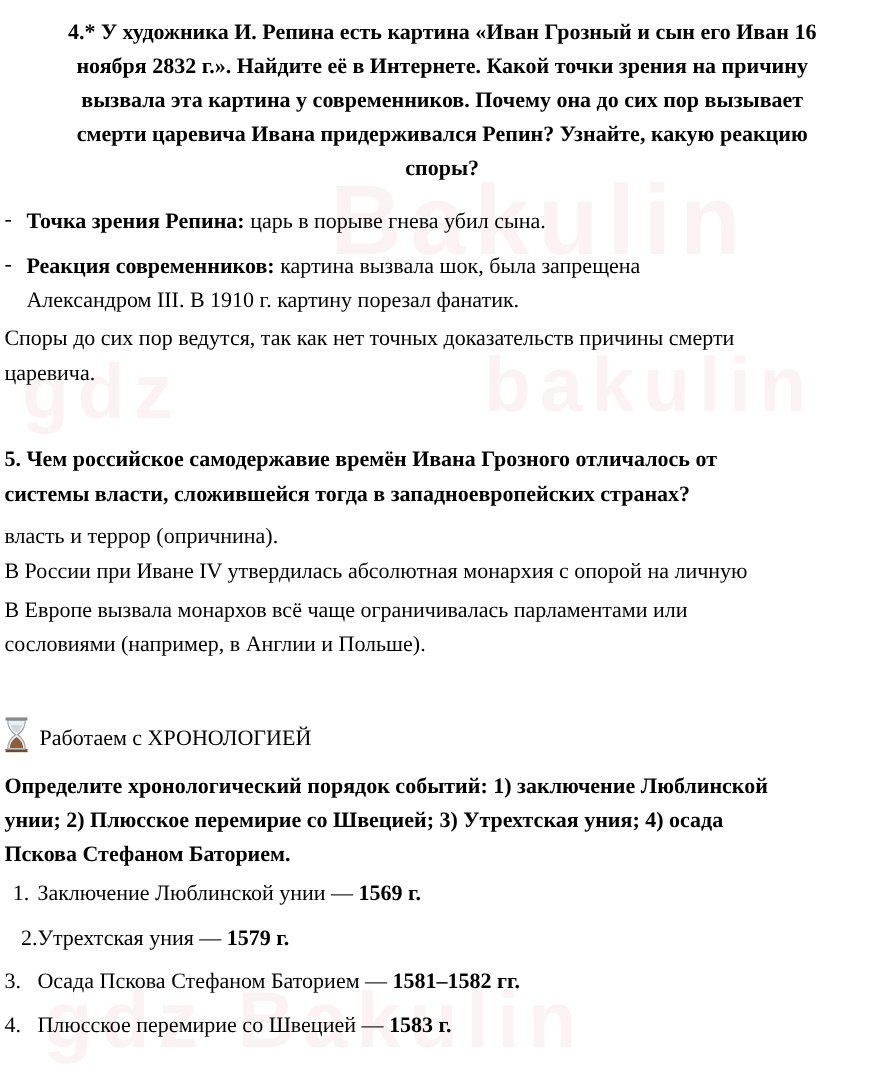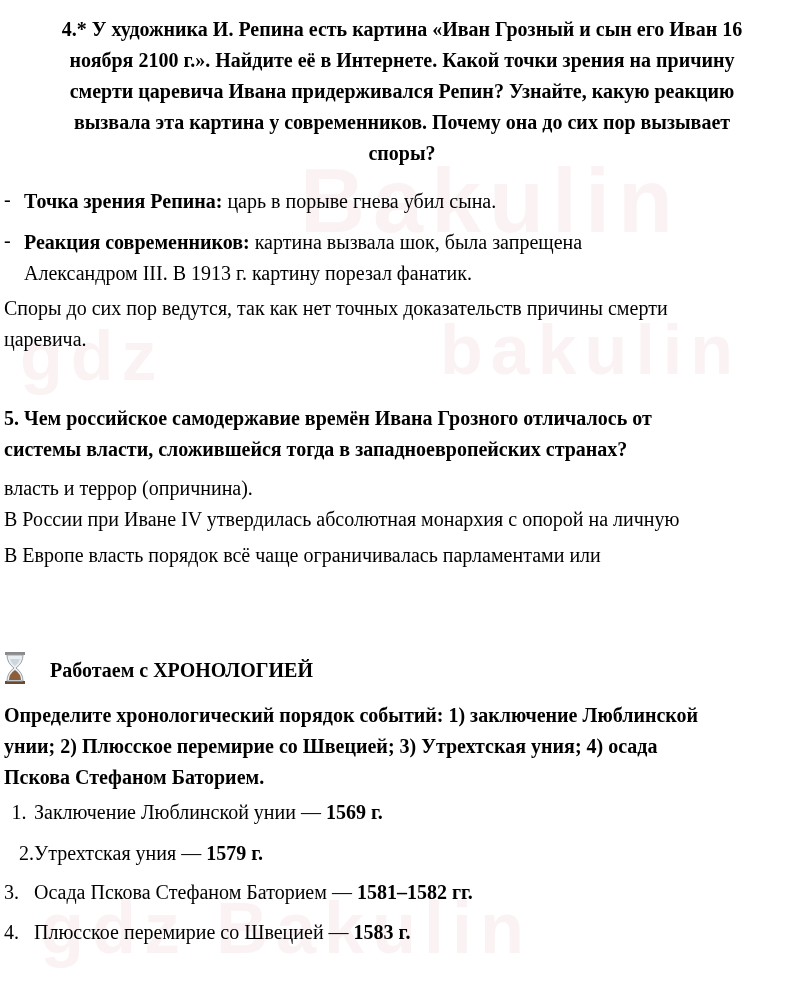--- a/index.html
+++ b/index.html
@@ -8,70 +8,71 @@
     background:#ffffff; color:#000;
     font-family:"Liberation Serif", serif;
     font-size:20px;
   }
   .wm { position:absolute; color:rgba(235,200,200,0.22); font-family:Liberation Sans, sans-serif; font-weight:bold; pointer-events:none; letter-spacing:8px; }
   .page { position:absolute; left:0; top:0; width:800px; }
   .blk { position:absolute; left:4px; width:796px; line-height:31px; }
   .b { font-weight:bold; }
   .bullet { position:absolute; left:4px; width:790px; line-height:31px; padding-left:20px; box-sizing:border-box; }
   .bullet .dash { position:absolute; left:0; top:-2px; }
-  .hdr { position:absolute; left:4px; top:652px; display:flex; align-items:center; gap:24px; font-weight:bold; font-size:20px;text-align:center; }
+  .hdr { position:absolute; left:4px; top:652px; display:flex; align-items:center; gap:10px; font-weight:normal; font-size:20px;text-align:center; }
   .ol-item { position:absolute; left:4px; line-height:31px; }
   .ol-item .num { display:inline-block; width:30px; }
 </style>
 </head>
 <body>
 
 <div class="wm" style="left:20px;top:316px;font-size:70px;">gdz</div>
 <div class="wm" style="left:300px;top:150px;font-size:90px;">Bakulin</div>
 <div class="wm" style="left:440px;top:310px;font-size:70px;">bakulin</div>
 <div class="wm" style="left:40px;top:850px;font-size:72px;margin-top:37px;">gdz Bakulin</div>
 
 <div class="page">
 
   <div class="blk b" style="top:14px;text-align:center;">
     <div>4.* У художника И. Репина есть картина «Иван Грозный и сын его Иван 16</div>
-    <div>ноября 2100 г.». Найдите её в Интернете. Какой точки зрения на причину</div>
+    <div>ноября 2832 г.». Найдите её в Интернете. Какой точки зрения на причину</div>
+    <div>вызвала эта картина у современников. Почему она до сих пор вызывает</div>
     <div>смерти царевича Ивана придерживался Репин? Узнайте, какую реакцию</div>
-    <div>вызвала эта картина у современников. Почему она до сих пор вызывает</div>
     <div>споры?</div>
   </div>
 
   <div class="bullet" style="top:186px;">
     <span class="dash">-</span>
     <span class="b">Точка зрения Репина:</span><span> царь в порыве гнева убил сына.</span>
   </div>
 
   <div class="bullet" style="top:227px;">
     <span class="dash">-</span>
     <span class="b">Реакция современников:</span><span> картина вызвала шок, была запрещена</span><br>
-    <span>Александром III. В 1913 г. картину порезал фанатик.</span>
+    <span>Александром III. В 1910 г. картину порезал фанатик.</span>
   </div>
 
   <div class="blk" style="top:293px;">
     <div>Споры до сих пор ведутся, так как нет точных доказательств причины смерти</div>
     <div>царевича.</div>
   </div>
 
   <div class="blk b" style="top:403px;">
     <div>5. Чем российское самодержавие времён Ивана Грозного отличалось от</div>
     <div>системы власти, сложившейся тогда в западноевропейских странах?</div>
   </div>
 
   <div class="blk" style="top:473px;">
     <div>власть и террор (опричнина).</div>
     <div>В России при Иване IV утвердилась абсолютная монархия с опорой на личную</div>
   </div>
 
   <div class="blk" style="top:540px;">
-    <div>В Европе власть порядок всё чаще ограничивалась парламентами или</div>
+    <div>В Европе вызвала монархов всё чаще ограничивалась парламентами или</div>
+    <div>сословиями (например, в Англии и Польше).</div>
   </div>
 
   <div class="hdr">
     <span>
       <svg width="22" height="32" viewBox="0 0 22 32">
         <rect x="1" y="0" width="20" height="3" fill="#8a8a8a"></rect>
         <rect x="1" y="29" width="20" height="3" fill="#6b4a33"></rect>
         <path d="M3 3 L19 3 Q19 11 12 16 Q19 21 19 29 L3 29 Q3 21 10 16 Q3 11 3 3 Z" fill="#e9eef2" stroke="#9aa3aa" stroke-width="1"></path>
         <path d="M6 7 L16 7 Q15 11 11 14 Q7 11 6 7 Z" fill="#cfd6db"></path>
         <path d="M11 18 Q17 22 17 28 L5 28 Q5 22 11 18 Z" fill="#8b5e3c"></path>

